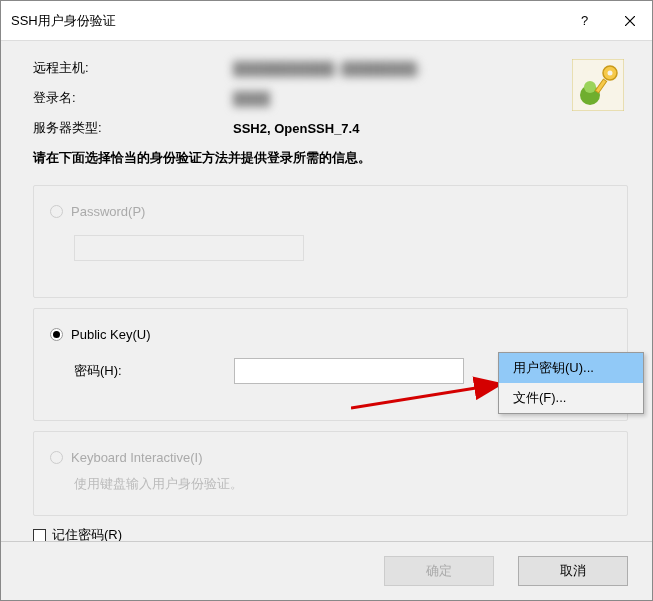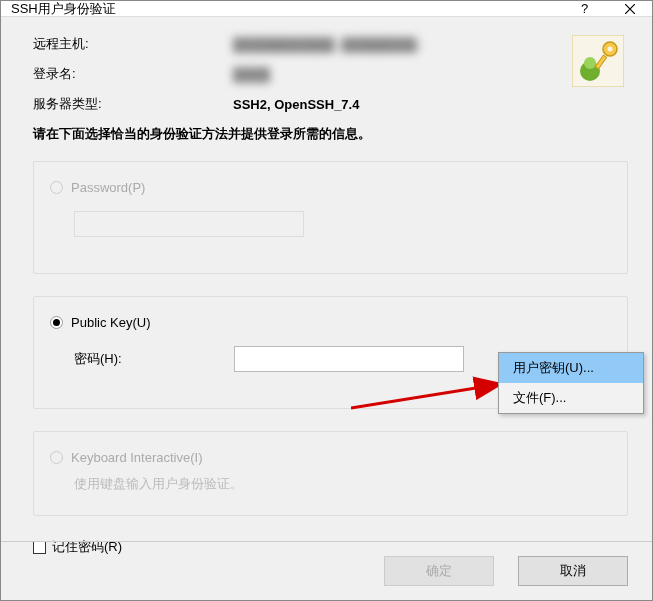--- a/index.html
+++ b/index.html
@@ -1,28 +1,28 @@
 <!DOCTYPE html>
 <html><head>
 <meta charset="utf-8">
 <style>
 * { box-sizing: border-box; margin: 0; padding: 0; }
 body { font-family: "Microsoft YaHei", "Segoe UI", sans-serif; font-size: 13px; background: #fff; }
 .dialog { width: 653px; height: 601px; background: #f0f0f0; border: 1px solid #888; position: relative; }
-.titlebar { height: 16px; background: #fff; display: flex; align-items: center; padding: 0 0 0 10px; border-bottom: 1px solid #ddd; }
+.titlebar { height: 40px; background: #fff; display: flex; align-items: center; padding: 0 0 0 10px; border-bottom: 1px solid #ddd; }
 .titlebar .title { flex: 1; font-size: 13px; color: #000; }
 .titlebar .btn { width: 45px; height: 32px; display: flex; align-items: center; justify-content: center; color: #000; }
 .content { padding: 18px 24px 0 32px; position: relative; }
 .info-row { display: flex; align-items: center; margin-bottom: 12px; }
 .info-label { width: 200px; color: #000; }
 .info-value { font-weight: 700; color: #000; }
 .info-value.blur { filter: blur(4px); color: #888; font-weight: 400; }
 .icon-area { position: absolute; right: 28px; top: 18px; width: 52px; height: 52px; }
 .instruction { margin: 10px 0 18px 0; font-weight: 700; color: #000; }
-.group { border: 1px solid #ddd; border-radius: 2px; padding: 18px 16px 22px 16px; margin-bottom: 22px; position: relative; }
+.group { border: 1px solid #ddd; border-radius: 2px; padding: 18px 16px 22px 16px; margin-bottom: 10px; position: relative; }
 .group.disabled { color: #aaa; }
 .radio-row { display: flex; align-items: center; margin-bottom: 16px; }
 .radio { width: 13px; height: 13px; border: 1px solid #999; border-radius: 50%; margin-right: 8px; display: inline-flex; align-items: center; justify-content: center; background: #fff; }
 .radio.disabled { border-color: #ccc; background: #f0f0f0; }
 .radio.checked:after { content: ""; width: 7px; height: 7px; background: #000; border-radius: 50%; }
 .field-row { display: flex; align-items: center; margin-bottom: 14px; padding-left: 24px; }
 .field-label { width: 160px; }
 .text-input { width: 230px; height: 26px; border: 1px solid #bbb; background: #fff; padding: 2px 4px; }
 .text-input.disabled { background: #f0f0f0; border-color: #ddd; }
 .combo { width: 230px; height: 26px; border: 1px solid #999; background: #e8e8e8; display: flex; align-items: center; justify-content: flex-end; padding-right: 6px; }

